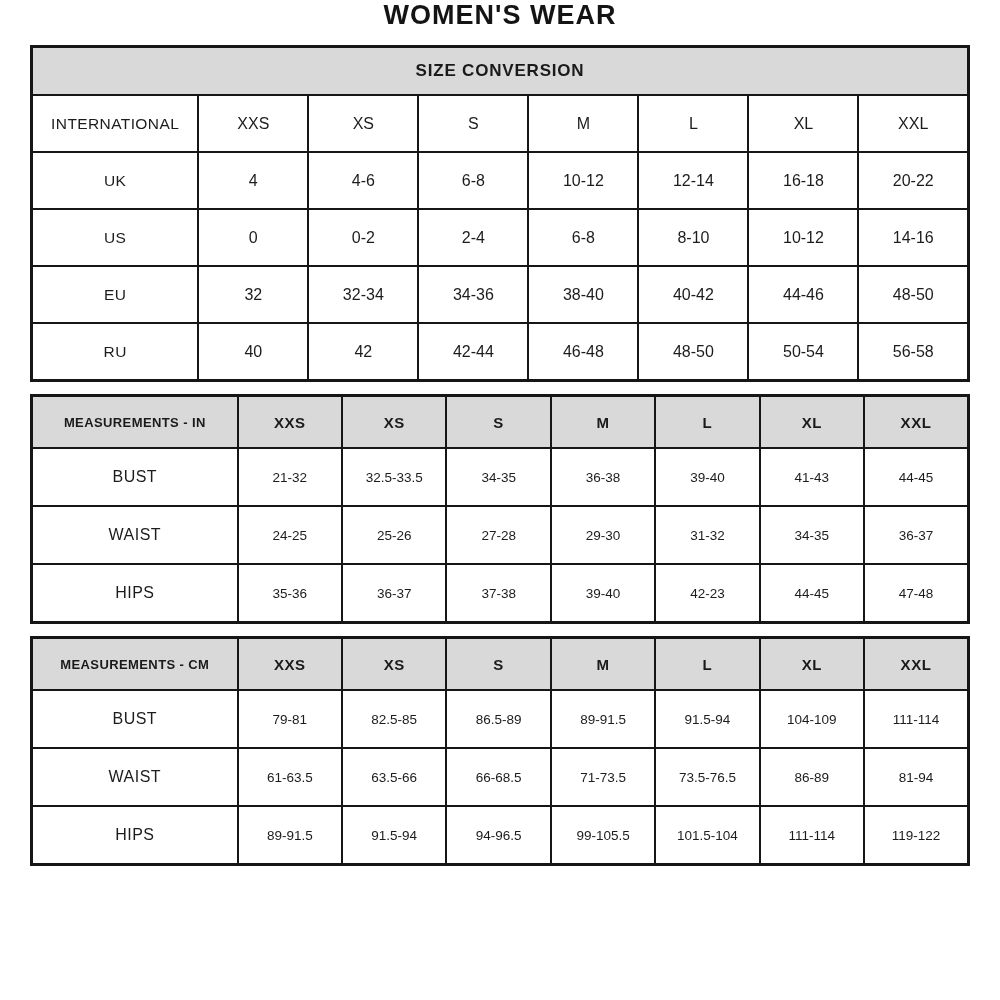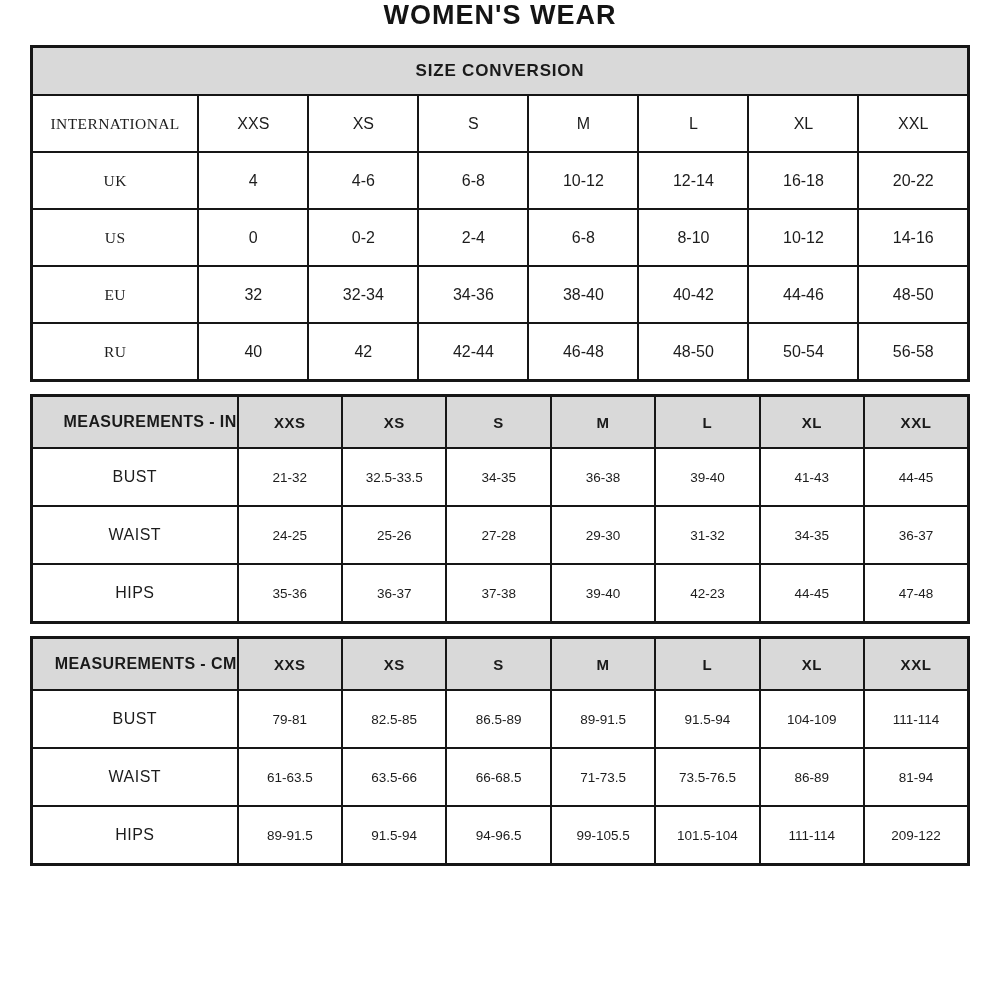--- a/index.html
+++ b/index.html
@@ -51,36 +51,34 @@
   }
   .t-conversion col.label-col { width: 17.8%; }
   .t-conversion td {
     height: 55px;
     font-size: 16px;
     font-weight: normal;
   }
   .t-conversion td.label {
     font-size: 15.5px;
     letter-spacing: 0.4px;
-    font-family: Liberation Serif, serif;
   }
   
   .t-measure col.label-col { width: 22%; }
   .t-measure th {
     background: #d9d9d9;
     height: 50px;
     font-size: 15px;
     font-weight: bold;
     letter-spacing: 0.6px;
     color: #1a1a1a;
   }
   .t-measure th.label-head {
-    font-size: 16px;
+    font-size: 13px;
     letter-spacing: 0.4px;
-    text-align: right;
   }
   .t-measure td {
     height: 56px;
     font-size: 13.5px;
     font-weight: normal;
   }
   .t-measure td.label {
     font-size: 16px;
     letter-spacing: 0.5px;
   }
@@ -246,18 +244,18 @@
           <td>81-94</td>
         </tr>
         <tr>
           <td class="label">HIPS</td>
           <td>89-91.5</td>
           <td>91.5-94</td>
           <td>94-96.5</td>
           <td>99-105.5</td>
           <td>101.5-104</td>
           <td>111-114</td>
-          <td>209-122</td>
+          <td>119-122</td>
         </tr>
       </tbody>
   </table>
 
 </div>
 
 </body></html>

